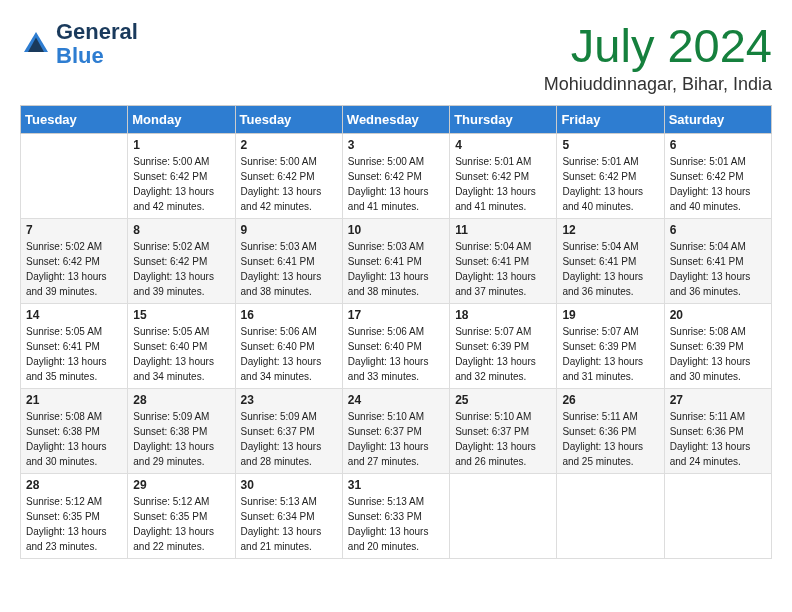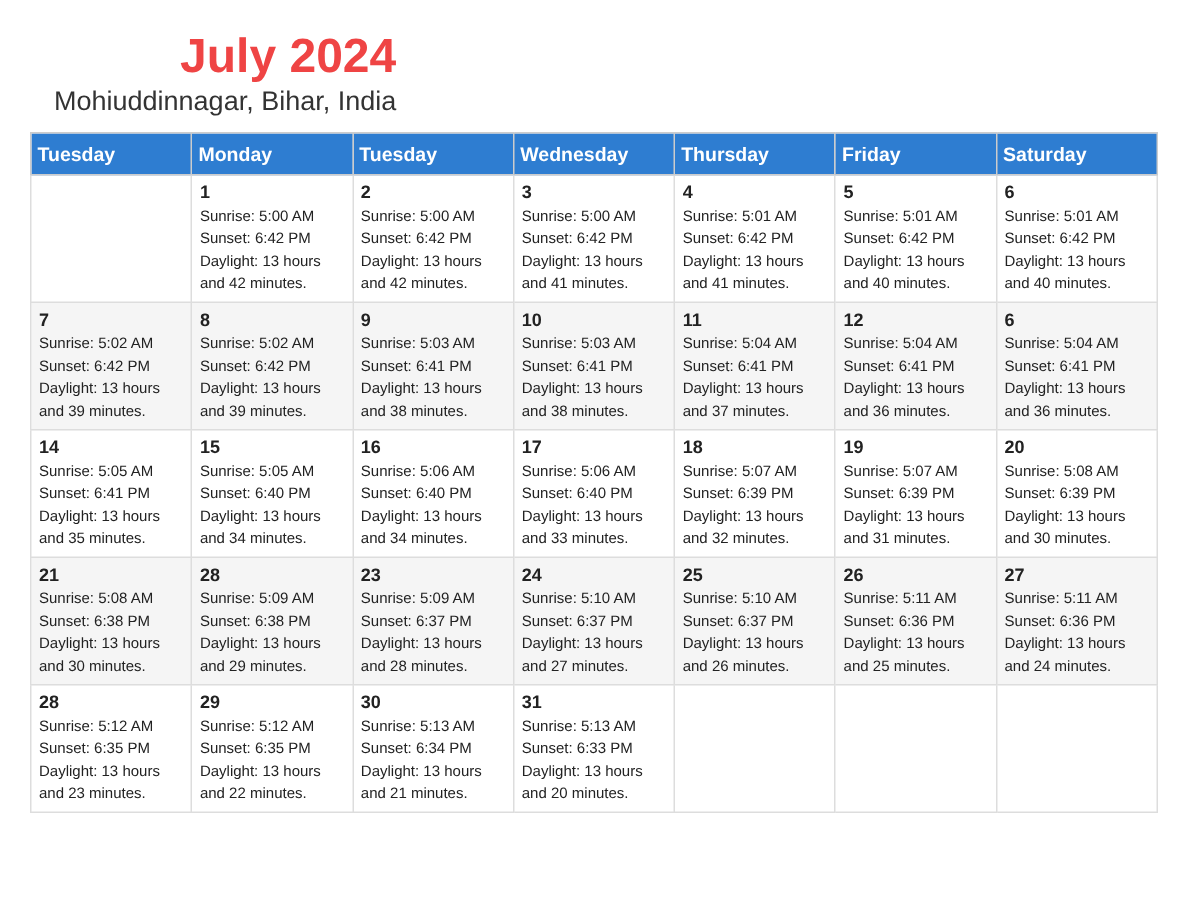--- a/index.html
+++ b/index.html
@@ -31,23 +31,23 @@
     }
     .logo-icon {
       width: 32px;
       height: 32px;
       margin-right: 4px;
     }
     .title-block {
       text-align: right;
     }
     .calendar-title {
-      font-size: 32px;
-      font-weight: bold;
-      color: #ef4444;
+      font-size: 47px;
+      font-weight: normal;
+      color: #15803d;
       line-height: 1.1;
     }
     .calendar-subtitle {
       font-size: 18px;
       color: #333;
       margin-top: 2px;
       margin-left: 16px;
     }
     table {
       width: 100%;
@@ -93,20 +93,30 @@
       background: #f5f5f5;
     }
     tbody td.empty {
       background: #f9f9f9;
     }
   </style>
 </head>
 <body>
 
 <div class="header">
+  <div class="logo">
+    <svg class="logo-icon" viewBox="0 0 40 40">
+      <polygon points="20,5 35,30 5,30" fill="#2e7dd1"></polygon>
+      <polygon points="20,12 30,30 10,30" fill="#1a3a5c"></polygon>
+    </svg>
+    <div class="logo-text">
+      <span>General</span><br>
+      <span class="logo-blue">Blue</span>
+    </div>
+  </div>
   <div class="title-block">
     <div class="calendar-title">July 2024</div>
     <div class="calendar-subtitle">Mohiuddinnagar, Bihar, India</div>
   </div>
 </div>
 
 <table>
   <thead>
     <tr>
         <th>Tuesday</th>

